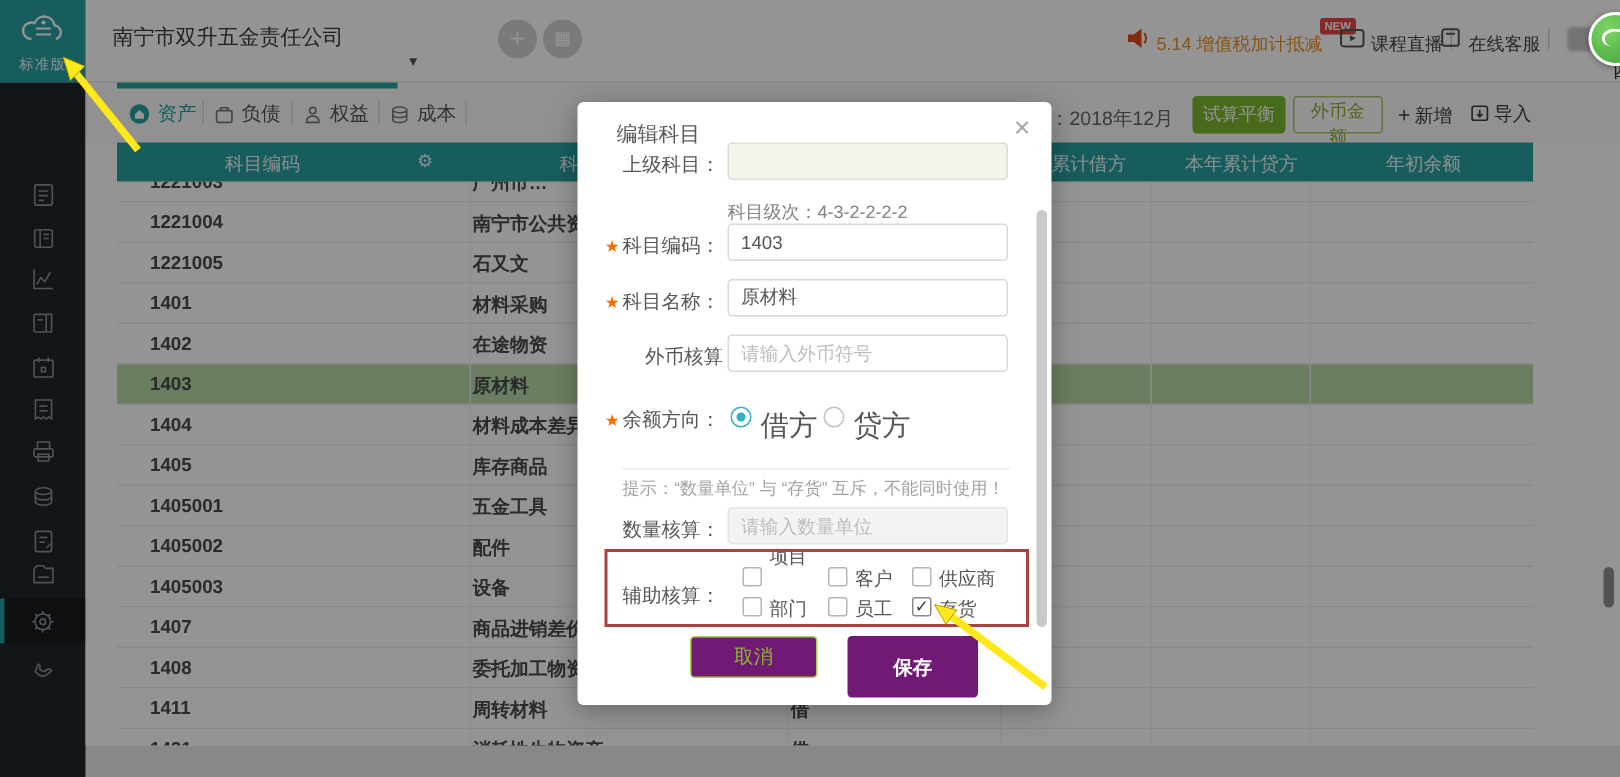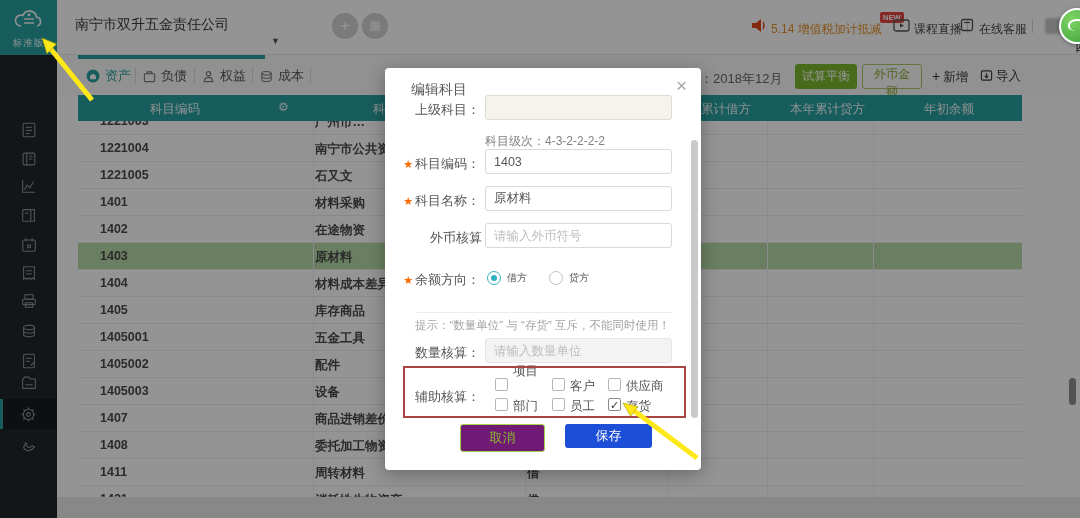--- a/index.html
+++ b/index.html
@@ -68,28 +68,28 @@
   .m-label{position:absolute;width:95px;text-align:right;font-size:13px;color:#555;}
   .star{color:#ff6a00;font-size:11px;margin-right:2px;}
   .m-input{position:absolute;left:100px;width:187px;height:25px;border:1px solid #d9d9d9;border-radius:3px;font-size:12.5px;color:#555;padding:0 8px;outline:none;background:#fff;}
   .m-input::placeholder{color:#bdbdbd;}
   .m-input.disabled{background:#f4f4ec;border-color:#ddddd2;}
   .m-input.flat{background:#f3f3f3;border-color:#e6e6e6;}
   .m-level{position:absolute;left:100px;top:65px;font-size:12px;color:#828282;}
   .radio{position:absolute;width:14px;height:14px;border:1px solid #c2c2c2;border-radius:50%;background:#fff;}
   .radio.on{border-color:#32b0c2;}
   .radio.on::after{content:"";position:absolute;left:3px;top:3px;width:6px;height:6px;border-radius:50%;background:#32b0c2;}
-  .r-lbl{position:absolute;font-size:10px;color:#555;}
+  .r-lbl{position:absolute;font-size:19px;color:#555;}
   .m-div{position:absolute;left:30px;top:244px;width:258px;height:1px;background:#ececec;}
   .m-hint{position:absolute;left:30px;top:250px;font-size:11.5px;color:#a3a3a3;}
   .chk{position:absolute;width:13px;height:13px;border:1px solid #b5b5b5;border-radius:2px;background:#fff;font-size:11px;line-height:12px;text-align:center;color:transparent;}
   .chk.checked{color:#333;border-color:#8a8a8a;}
   .c-lbl{position:absolute;font-size:12.5px;color:#555;}
   .btn-cancel{position:absolute;left:75px;top:356px;width:85px;height:28px;background:#701a75;border:1px solid #a6d34f;color:#8ab82e;font-size:13px;border-radius:3px;}
-  .btn-save{position:absolute;left:180px;top:356px;width:87px;height:24px;background:#1d4ed8;border:none;color:#fff;font-size:13px;border-radius:3px;}
+  .btn-save{position:absolute;left:180px;top:356px;width:87px;height:41px;background:#701a75;border:none;color:#fff;font-size:13px;border-radius:3px;font-weight:bold;}
   .m-scroll{position:absolute;right:3px;top:72px;width:7px;height:278px;background:#c9c9c9;border-radius:4px;}
 
   
   .anno-rect{position:absolute;left:403px;top:366px;width:283px;height:52px;border:2px solid #a94442;z-index:300;}
   .anno-svg{position:absolute;inset:0;z-index:310;pointer-events:none;}
 </style>
 </head>
 <body>
 
 <div class="stage">

